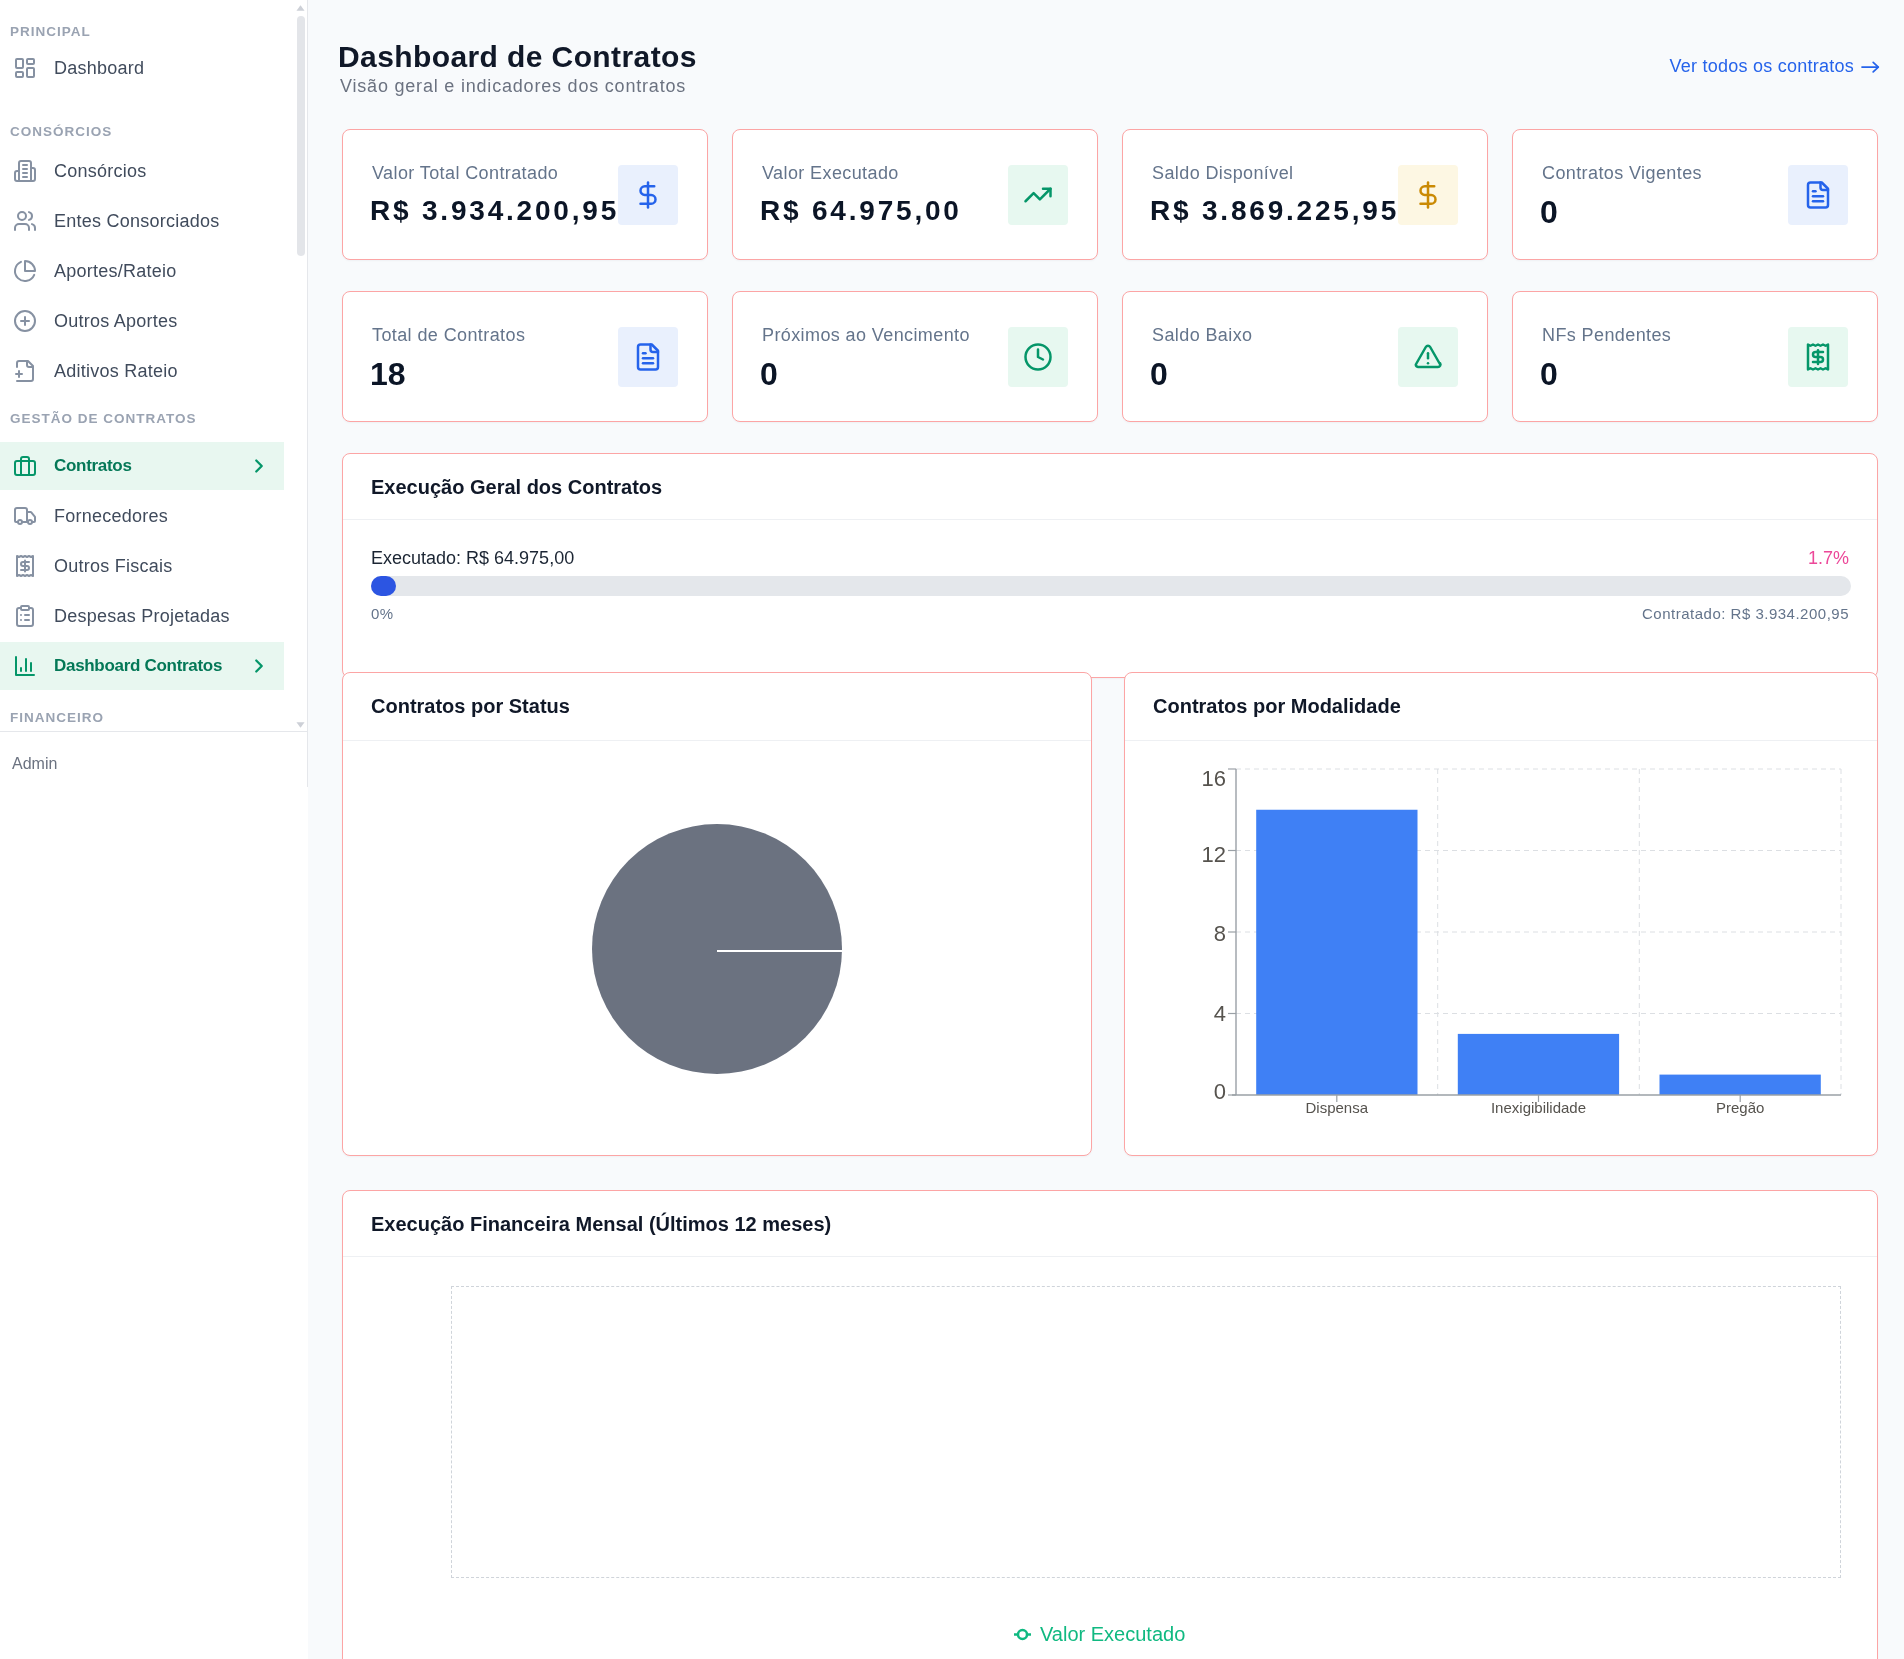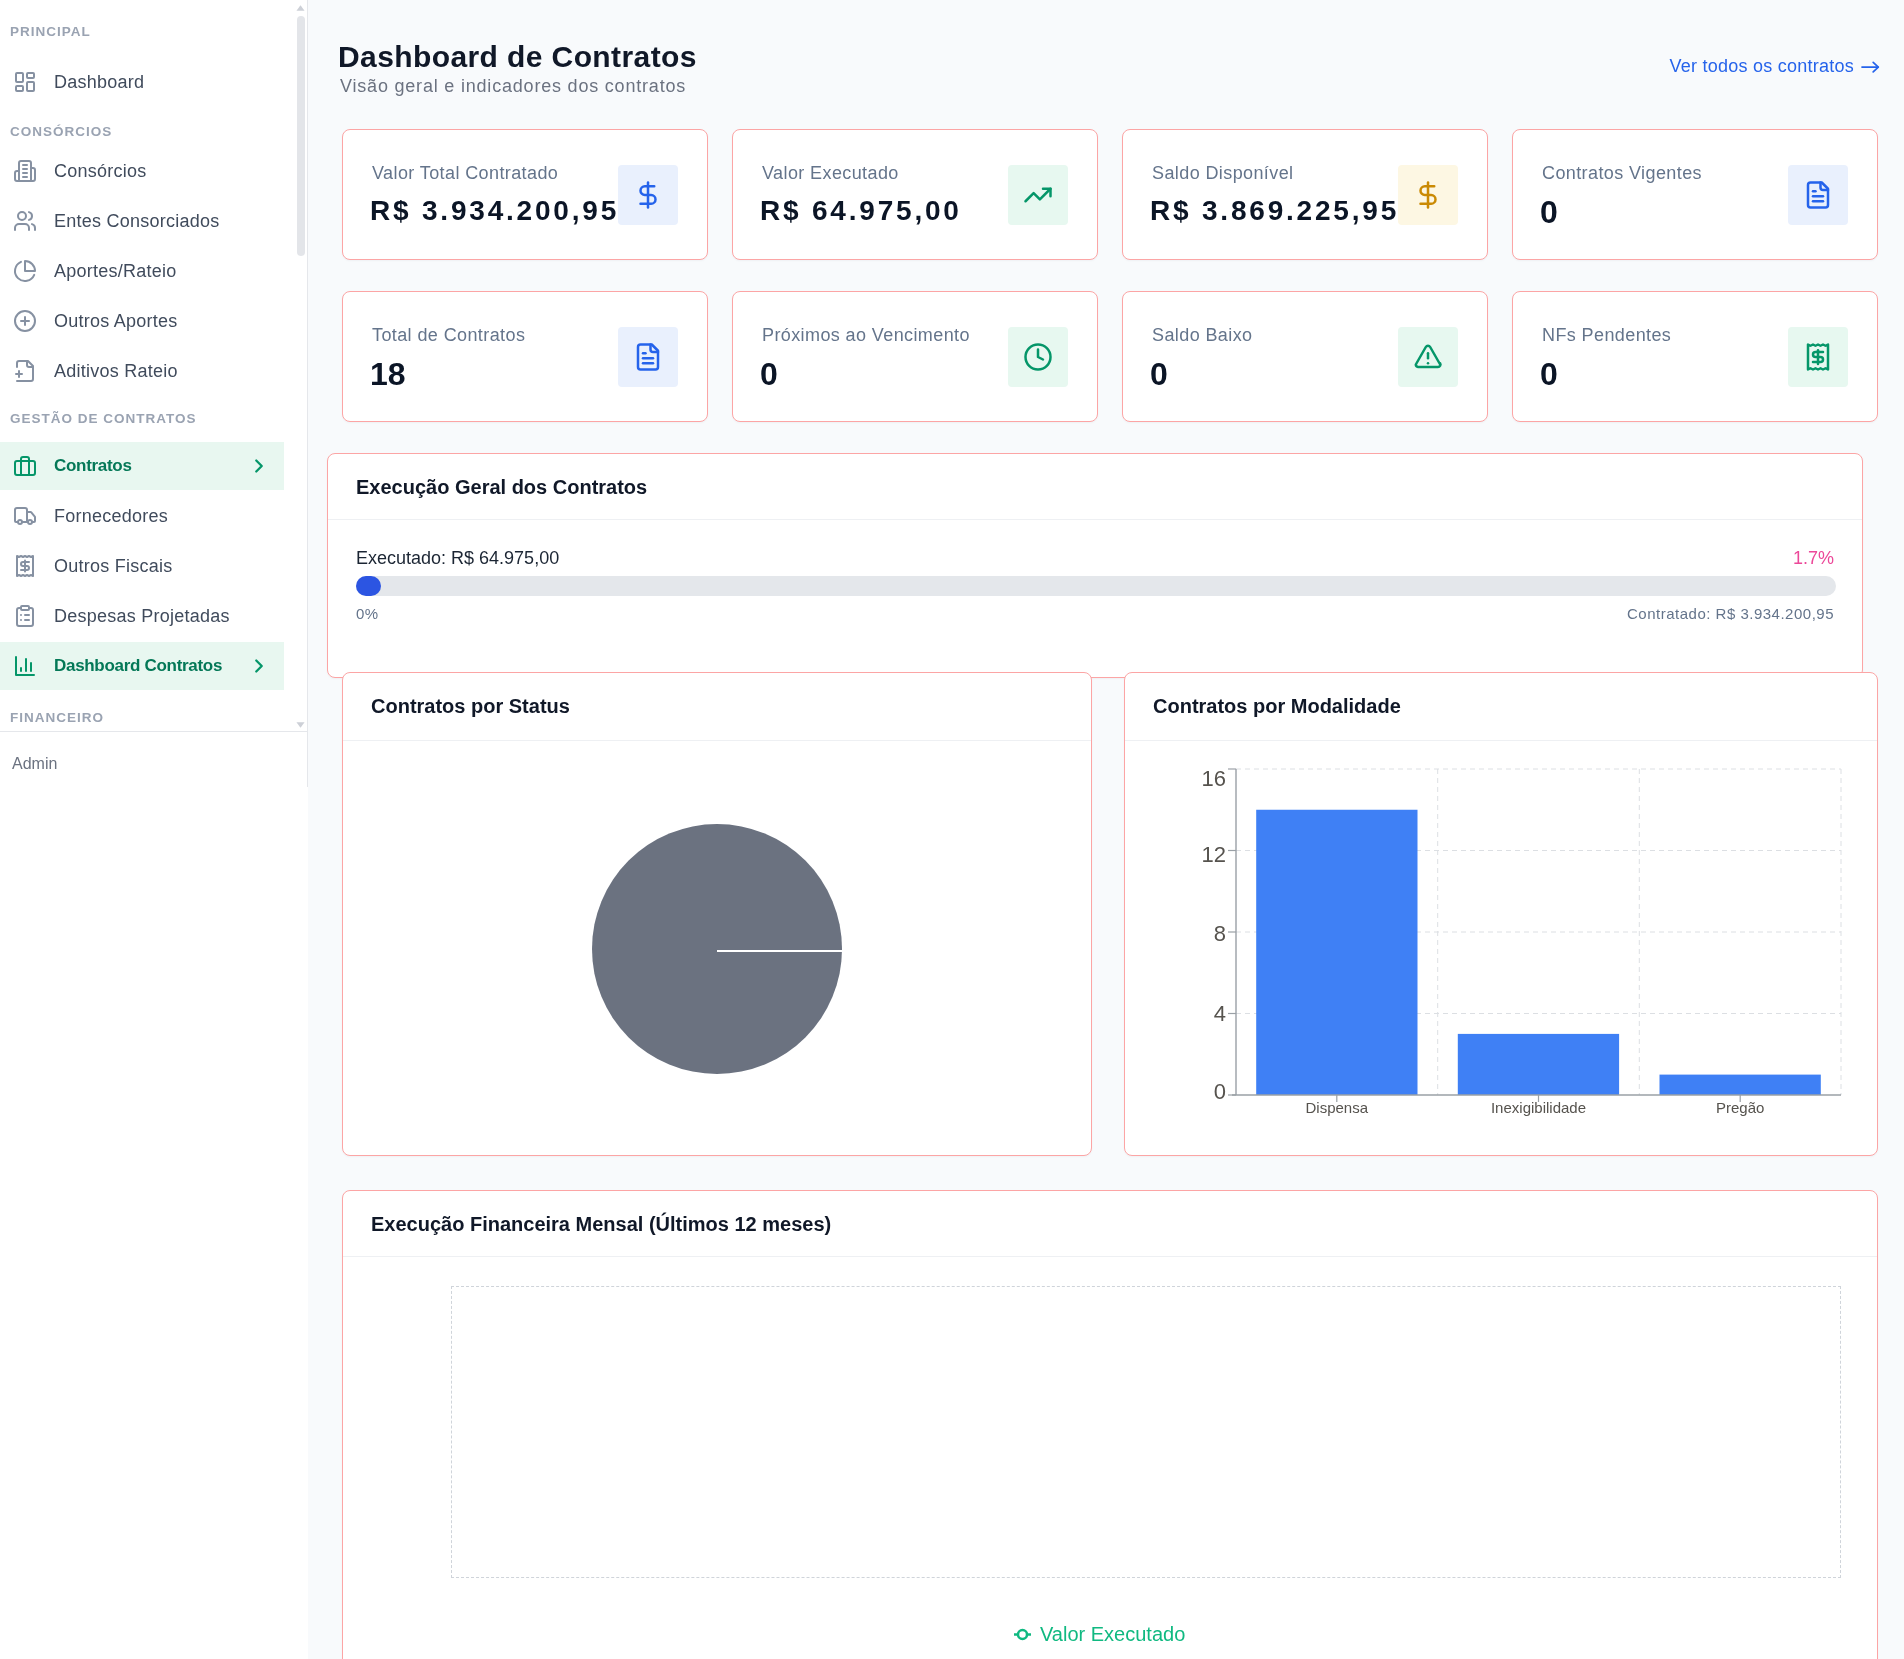--- a/index.html
+++ b/index.html
@@ -41,21 +41,21 @@
   .t-amber { background:#fdf7e3; color:#ca8a04; }
 
   .cardhead { position:absolute; left:28px; font-size:20px; line-height:28px; font-weight:700; color:#101828; }
   .carddiv { position:absolute; left:0; right:0; height:1px; background:#eef0f3; }
 </style>
 </head>
 <body>
 
 <aside id="sidebar">
   <div class="sec-label" style="top:24px;">PRINCIPAL</div>
-  <div class="nav-item" style="top:58px;">
+  <div class="nav-item" style="top:44px;">
     <span class="nico">
         <svg class="ic" viewBox="0 0 24 24">
           <rect width="7" height="9" x="3" y="3" rx="1"></rect>
           <rect width="7" height="5" x="14" y="3" rx="1"></rect>
           <rect width="7" height="9" x="14" y="12" rx="1"></rect>
           <rect width="7" height="5" x="3" y="16" rx="1"></rect>
         </svg>
       </span>
     <span class="ntxt">Dashboard</span>
   </div>
@@ -285,21 +285,21 @@
     <div class="val" style="top:59px; font-size:32px; line-height:46px;">0</div>
     <div class="tile t-green" style="left:275px; top:35px;">
         <svg class="ic" viewBox="0 0 24 24">
           <path d="M4 2v20l2-1 2 1 2-1 2 1 2-1 2 1 2-1 2 1V2l-2 1-2-1-2 1-2-1-2 1-2-1-2 1Z"></path>
           <path d="M16 8h-6a2 2 0 1 0 0 4h4a2 2 0 1 1 0 4H8"></path>
           <path d="M12 17.5v-11"></path>
         </svg>
       </div>
   </div>
 
-  <div class="card" style="left:19px; top:453px; width:1536px; height:225px;">
+  <div class="card" style="left:34px; top:453px; width:1536px; height:225px;">
     <div class="cardhead" style="top:19px;">Execução Geral dos Contratos</div>
     <div class="carddiv" style="top:65px;"></div>
     <div style="position:absolute; left:28px; top:91px; font-size:18px; line-height:26px; color:#1b2533;">Executado: R$ 64.975,00</div>
     <div style="position:absolute; right:28px; top:91px; font-size:18px; line-height:26px; color:#ec4899;">1.7%</div>
     <div style="position:absolute; left:28px; top:122px; width:1480px; height:20px; border-radius:10px; background:#e4e7eb;">
       <div style="position:absolute; left:0; top:0; width:25px; height:20px; border-radius:10px; background:#2c55e2;"></div>
     </div>
     <div style="position:absolute; left:28px; top:149px; font-size:15px; letter-spacing:0.5px; line-height:22px; color:#64748b;">0%</div>
     <div style="position:absolute; right:28px; top:149px; font-size:15px; letter-spacing:0.5px; line-height:22px; color:#64748b;">Contratado: R$ 3.934.200,95</div>
   </div>

